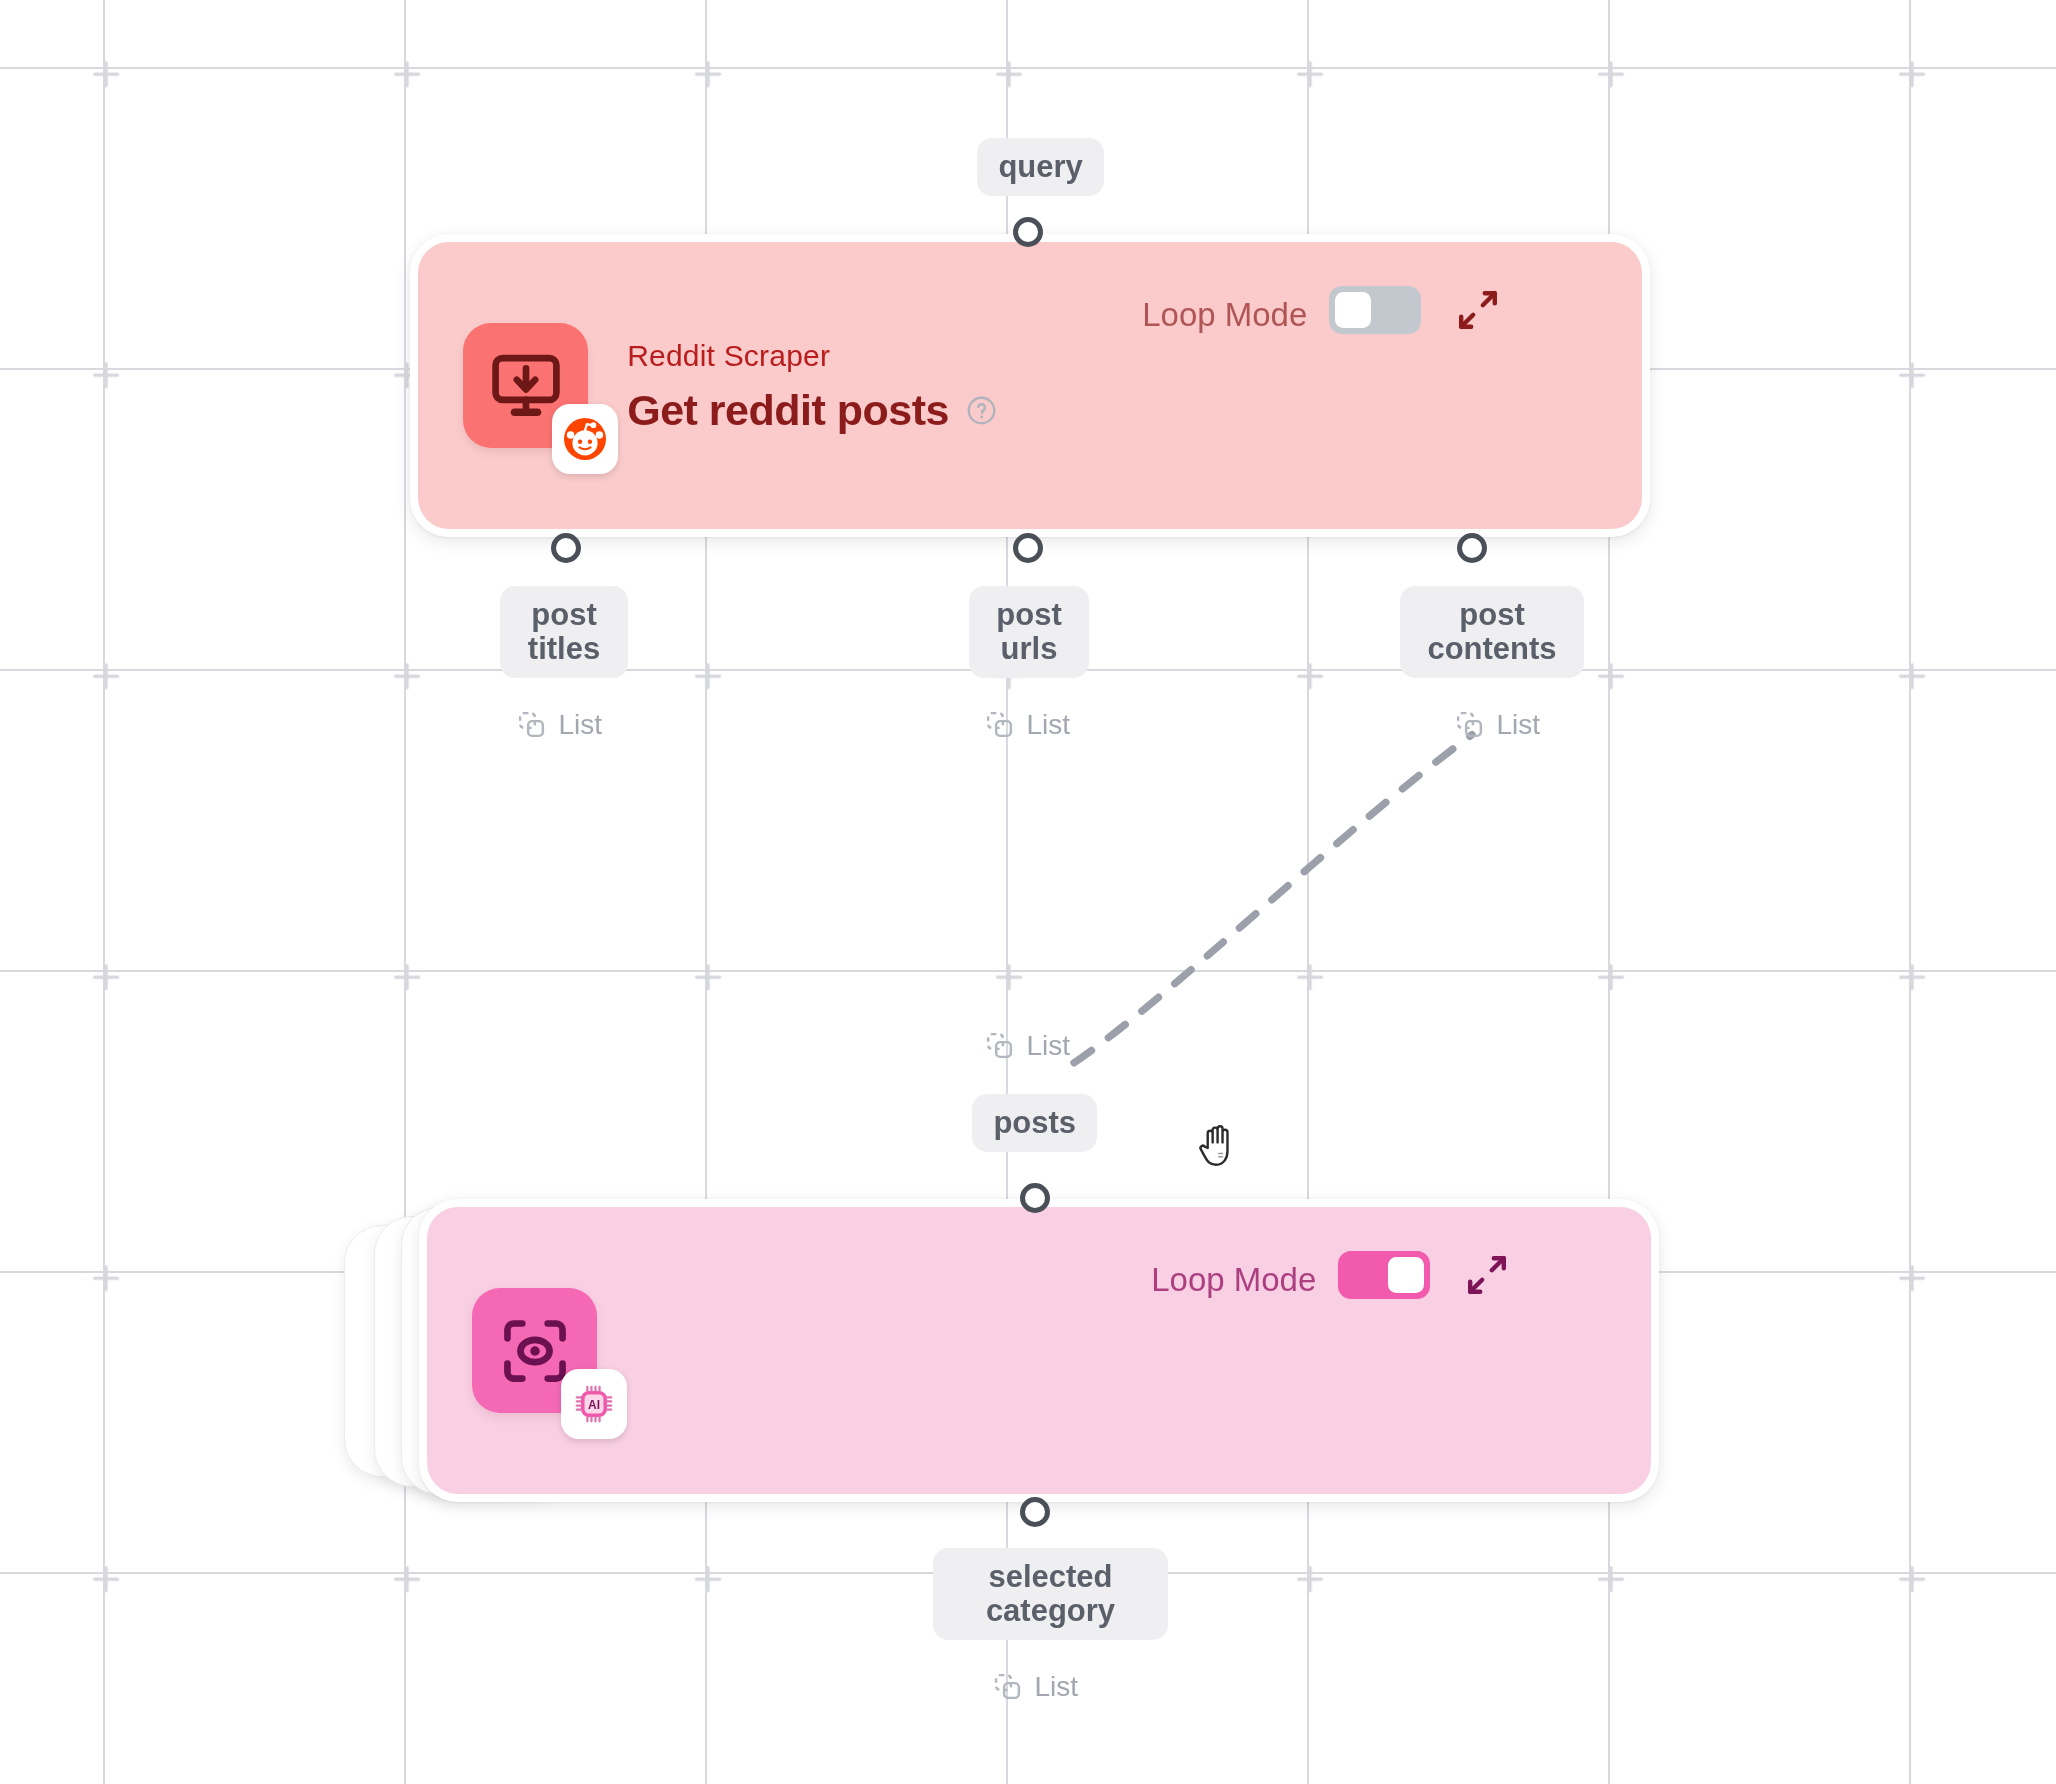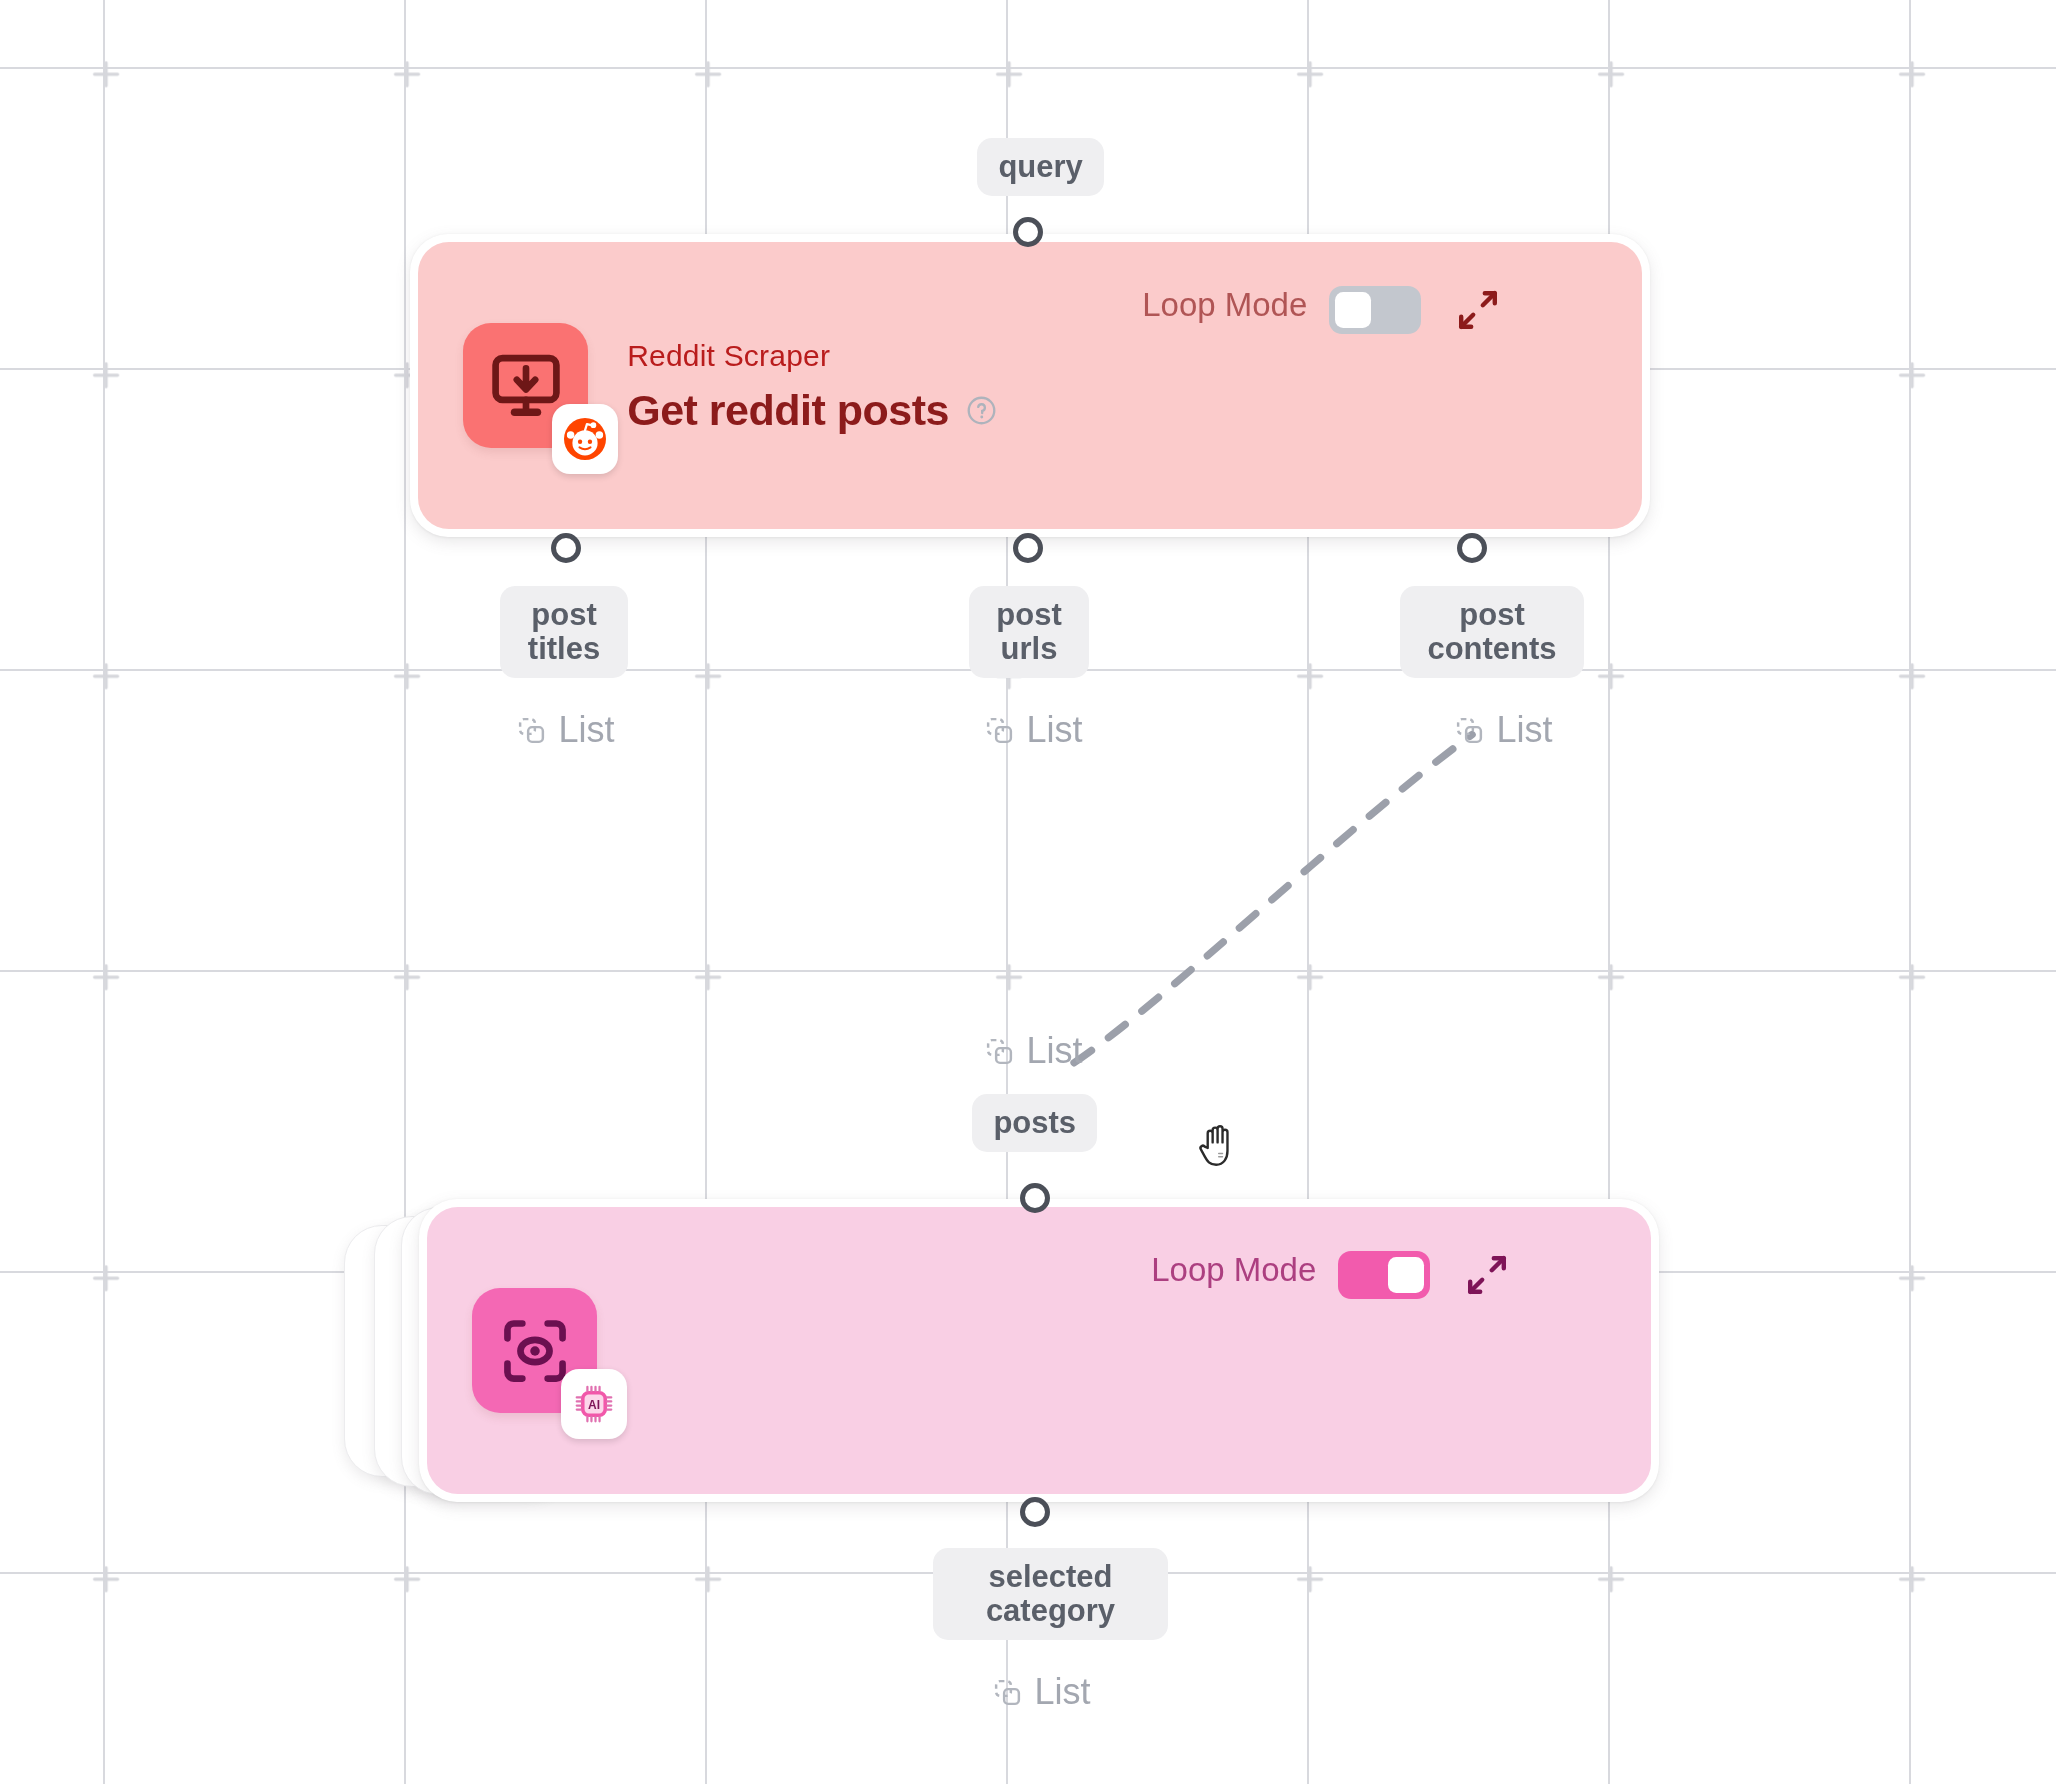--- a/index.html
+++ b/index.html
@@ -97,21 +97,21 @@
     line-height: 1.1;
   }
   .title-red  { color: #8C1B1B; }
   .title-pink { color: #7E1457; }
 
   .help-icon { width: 33px; height: 33px; flex: none; }
 
   
   .loop-ctl {
     position: absolute;
-    display: flex; align-items: flex-start; gap: 21.4px;
+    display: flex; align-items: flex-end; gap: 21.4px;
   }
   .loop-ctl-1 { left: 724px; top: 44px; }
   .loop-ctl-2 { left: 724px; top: 44px; }
   .loop-label { font-size: 33px; font-weight: 400; }
   .loop-label-red  { color: #B05555; }
   .loop-label-pink { color: #AC3F80; }
 
   .toggle {
     width: 92px; height: 48px;
     border-radius: 13px;
@@ -143,22 +143,22 @@
     padding: 11.5px 21.4px;
     font-size: 31px; font-weight: 700; color: #5A5F69;
     text-align: center;
     line-height: 1.12;
     white-space: pre-line;
     z-index: 9;
   }
 
   .type-tag {
     position: absolute;
-    display: flex; align-items: center; gap: 11.5px;
-    font-size: 36px; color: #A3A7B0; font-weight: 400;
+    display: flex; align-items: flex-start; gap: 11.5px;
+    font-size: 28px; color: #A3A7B0; font-weight: 400;
     z-index: 9;
   }
   .type-tag svg { flex: none; }
 
   
   #links { position: absolute; inset: 0; width: 2056px; height: 1785px; pointer-events: none; z-index: 5; }
 
   
   .cursor { position: absolute; z-index: 50; width: 51px; height: 58px; }
 </style>

